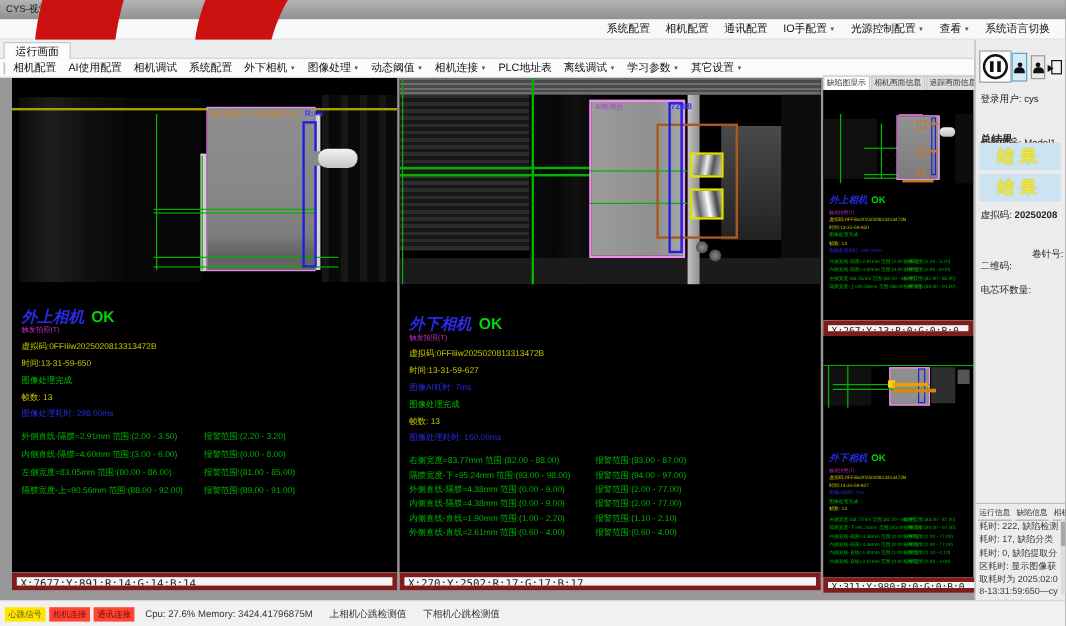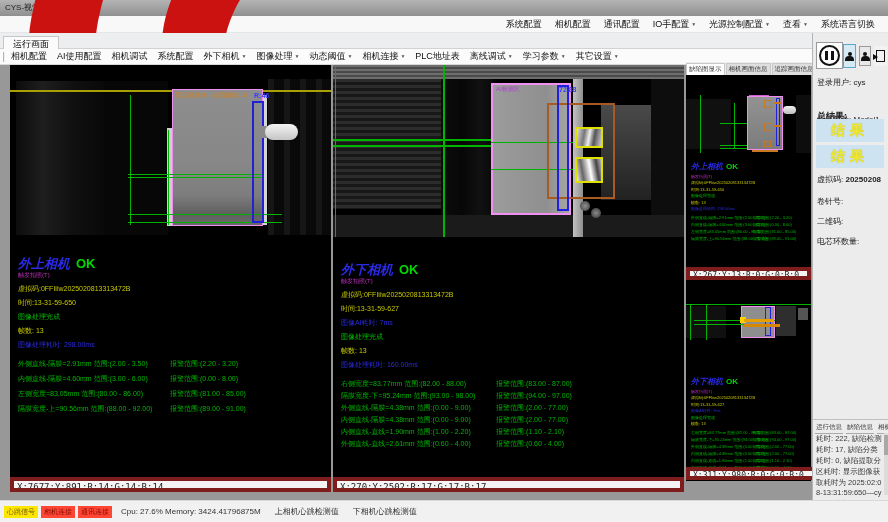--- a/index.html
+++ b/index.html
@@ -23,21 +23,21 @@
   #left-panel{left:10px;top:65px;width:321px;height:412px;}
   #middle-panel{left:333px;top:65px;width:351px;height:412px;}
   #mini1-panel{left:686px;top:75px;width:125px;height:192px;}
   #mini2-panel{left:686px;top:280px;width:125px;height:201px;}
   .cam-img{position:absolute;left:0;width:100%;overflow:hidden;}
 
   .statusbar{position:absolute;background:#f4f4f4;border:4px solid #7f1d1d;font-size:9px;color:#222;font-family:"DejaVu Sans Mono","Liberation Mono",monospace;line-height:12px;padding-left:3px;white-space:nowrap;overflow:hidden;}
   #left-status{left:10px;top:477px;width:321px;height:15px;}
   #middle-status{left:333px;top:477px;width:351px;height:15px;}
   #mini1-status{left:686px;top:267px;width:125px;height:13px;font-size:8px;line-height:10px;}
-  #mini2-status{left:686px;top:467px;width:147px;height:13px;font-size:8px;line-height:10px;}
+  #mini2-status{left:686px;top:481px;width:147px;height:13px;font-size:8px;line-height:10px;}
 
   .mini-tabs{left:686px;top:62px;width:125px;height:13px;background:#ececec;display:flex;align-items:flex-end;font-size:6.5px;color:#333;}
   .mini-tab{padding:1px 2px;border:1px solid #c8c8c8;border-bottom:none;background:#dedede;margin-right:1px;white-space:nowrap;}
   .mini-tab.sel{background:#ffffff;}
 
   
   .res{position:absolute;left:8px;right:2px;}
   .res-title{font-size:13px;font-weight:bold;font-style:italic;color:#2a2ae8;white-space:nowrap;}
   .res-title .ok{color:#00d800;margin-left:6px;font-style:normal;}
   .res-trigger{font-size:6px;color:#c030c0;margin-top:-2px;}
@@ -316,21 +316,21 @@
         <span class="arrow"></span>
       </span>
   </div>
 
   <div class="sp-row" style="top:44px;"><span>登录用户:</span> <span>cys</span></div>
   <div class="sp-row" style="top:61px;margin-top:20px;"><span>使用型号:</span> <span>Model1</span></div>
   <div class="sp-row" style="top:77px;font-weight:bold;font-size:9px;">总结果:</div>
   <div class="result-box" style="top:86px;">结果</div>
   <div class="result-box" style="top:112px;">结果</div>
   <div class="sp-row" style="top:141px;"><span>虚拟码:</span> <span style="font-weight:bold;">20250208</span></div>
-  <div class="sp-row" style="top:163px;">卷针号:</div>
+  <div class="sp-row" style="top:173px;margin-left:43px;">卷针号:</div>
   <div class="sp-row" style="top:183px;">二维码:</div>
   <div class="sp-row" style="top:203px;">电芯环数量:</div>
 
   <div class="abs" style="left:0;top:386px;width:76px;border-top:1px solid #c0c0c0;"></div>
   <div class="info-tabs">
     <span class="info-tab">运行信息</span>
     <span class="info-tab">缺陷信息</span>
     <span class="info-tab">相机信息</span>
   </div>
   <div class="info-text">耗时: 222, 缺陷检测耗时: 17, 缺陷分类耗时: 0, 缺陷提取分区耗时: 显示图像获取耗时为 2025:02:08-13:31:59:650—cys—外上相机—图像处理耗时: 256.00ms</div>

